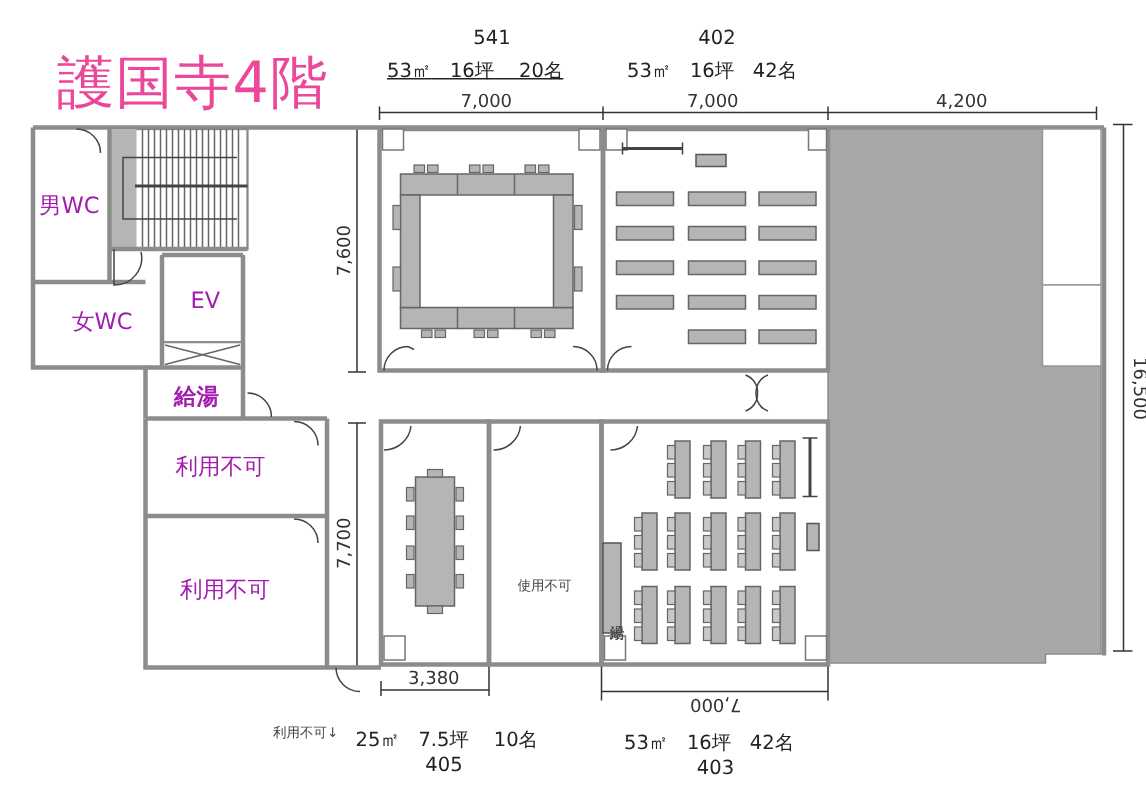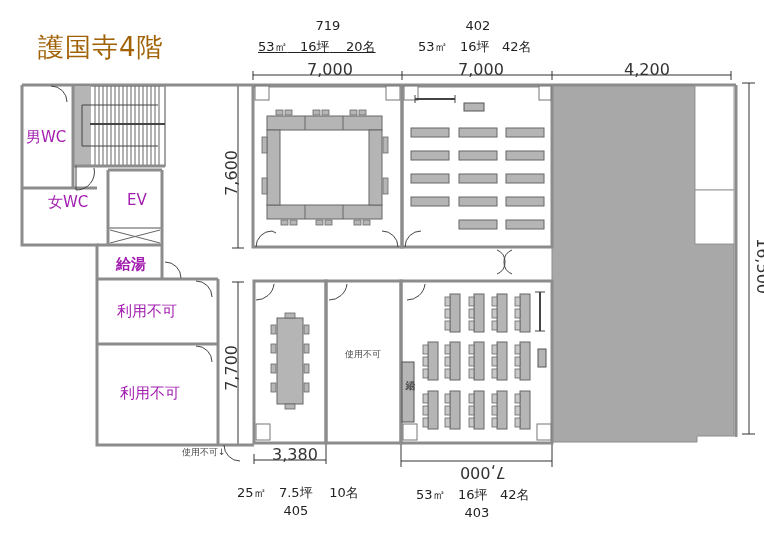--- a/index.html
+++ b/index.html
@@ -1,33 +1,33 @@
 <!DOCTYPE html>
 <html><head>
 <meta charset="utf-8">
 <style>
   html, body { margin: 0; padding: 0; background: #ffffff; }
   body { width: 764px; height: 535px; position: relative; overflow: hidden;
          font-family: "DejaVu Sans", "Liberation Sans", sans-serif; color: #222; }
   .abs { position: absolute; }
-  .title { left: 38px; top: 30px; font-size: 26px; font-weight: normal; letter-spacing: 1px; color: #a16207; }
+  .title { left: 38px; top: 30px; font-size: 38px; font-weight: normal; letter-spacing: 1px; color: #ec4899; }
   .lbl { font-size: 13px; color: #222; white-space: nowrap; text-align: center; }
-  .dim { font-size: 16px; color: #333; white-space: nowrap; }
+  .dim { font-size: 12px; color: #333; white-space: nowrap; }
   .room-text { font-size: 15px; color: #a21caf; white-space: nowrap; }
-  .tiny { font-size: 9px; color: #444; white-space: nowrap; }
+  .tiny { font-size: 9px; color: #444; white-space: nowrap; margin-top: 36px; }
   svg { position: absolute; left: 0; top: 0; }
   .vert { writing-mode: vertical-rl; }
   .rot180 { transform: rotate(180deg); }
 </style>
 </head>
 <body>
 
 <div class="abs title">護国寺4階</div>
 
-<div class="abs lbl" style="left:308px;top:18px;width:40px;">719</div>
+<div class="abs lbl" style="left:308px;top:18px;width:40px;">541</div>
 <div class="abs lbl" style="left:258px;top:38px;text-decoration:underline;">
   <span>53㎡</span>&nbsp;&nbsp;
   <span>16坪</span>&nbsp;&nbsp;&nbsp;
   <span>20名</span>
 </div>
 <div class="abs lbl" style="left:458px;top:18px;width:40px;">402</div>
 <div class="abs lbl" style="left:418px;top:38px;">
   <span>53㎡</span>&nbsp;&nbsp;
   <span>16坪</span>&nbsp;&nbsp;
   <span>42名</span>
@@ -296,27 +296,27 @@
         <rect x="492" y="406" width="5" height="9"></rect>
         <rect x="492" y="418" width="5" height="9"></rect>
       <rect x="515" y="394" width="5" height="9"></rect>
         <rect x="515" y="406" width="5" height="9"></rect>
         <rect x="515" y="418" width="5" height="9"></rect>
     </g>
   </g>
 </svg>
 
 <div class="abs room-text" style="left:26px;top:128px;">男WC</div>
-<div class="abs room-text" style="left:48px;top:193px;">女WC</div>
+<div class="abs room-text" style="left:48px;top:205px;">女WC</div>
 <div class="abs room-text" style="left:127px;top:191px;">EV</div>
 <div class="abs room-text" style="left:116px;top:255px;font-weight:bold;">給湯</div>
 <div class="abs room-text" style="left:117px;top:302px;">利用不可</div>
 <div class="abs room-text" style="left:120px;top:384px;">利用不可</div>
 <div class="abs tiny" style="left:345px;top:348px;">使用不可</div>
-<div class="abs tiny" style="left:182px;top:446px;">使用不可↓</div>
+<div class="abs tiny" style="left:182px;top:446px;">利用不可↓</div>
 <div class="abs tiny vert" style="left:403px;top:372px;font-size:10px;">給湯</div>
 
 <div class="abs dim vert rot180" style="left:222px;top:150px;">7,600</div>
 <div class="abs dim vert rot180" style="left:222px;top:345px;">7,700</div>
 <div class="abs dim vert" style="left:753px;top:238px;">16,500</div>
 
 <div class="abs dim" style="left:272px;top:445px;">3,380</div>
 <div class="abs dim rot180" style="left:460px;top:463px;">7,000</div>
 
 <div class="abs lbl" style="left:237px;top:484px;text-align:right;">

